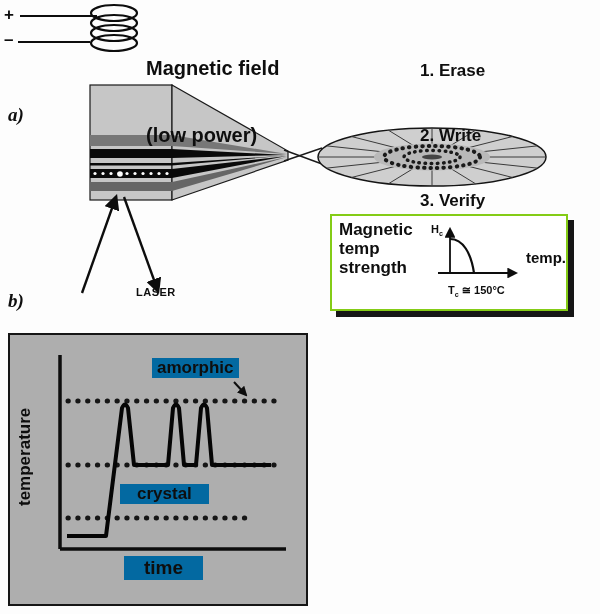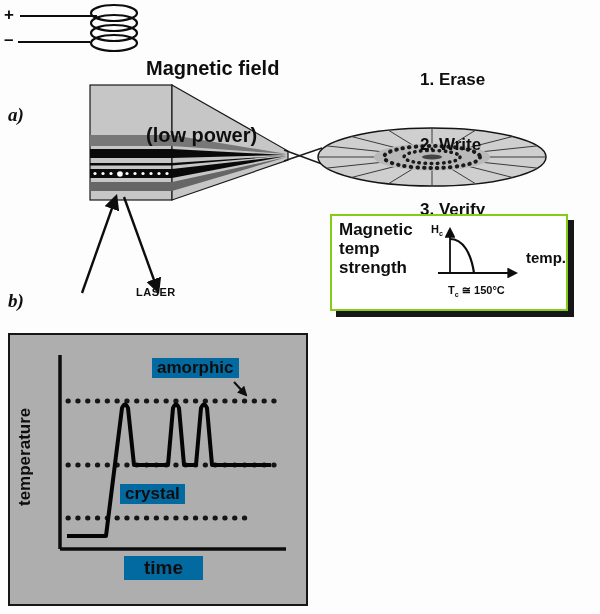--- a/index.html
+++ b/index.html
@@ -5,42 +5,42 @@
   * { margin:0; padding:0; box-sizing:border-box; }
   html,body { width:600px; height:614px; }
   body { background:#fdfdfd; font-family:"Liberation Sans", sans-serif; color:#0e0e0e; }
   .page { position:relative; width:600px; height:614px; overflow:hidden; background:#fdfdfd; }
   .art { position:absolute; left:0; top:0; }
   .txt { position:absolute; white-space:pre; }
 
   .plus  { left:4px;  top:5px;  font-weight:bold; font-size:17px; }
   .minus { left:4px;  top:30px; font-weight:bold; font-size:17px; }
   .coil-label { left:146px; top:12px; font-weight:bold; font-size:20px; line-height:1.12; }
-  .steps { left:420px; top:25px; font-weight:bold; font-size:17px; line-height:1.28; }
+  .steps { left:420px; top:16px; font-weight:bold; font-size:17px; line-height:1.28; }
   .label-a { left:8px; top:104px; font-style:italic; font-weight:bold; font-size:19px; font-family:"Liberation Serif", serif; }
   .label-b { left:8px; top:290px; font-style:italic; font-weight:bold; font-size:19px; font-family:"Liberation Serif", serif; }
   .laser { left:136px; top:286px; font-weight:bold; font-size:11px; letter-spacing:0.5px; }
 
   .inset { position:absolute; left:330px; top:214px; width:238px; height:97px;
            background:#fff; border:2px solid #84cc16; box-shadow:6px 6px 0 #161616; }
   .inset-title { position:absolute; left:7px; top:4px; font-weight:bold; font-size:17px; line-height:1.12; }
   .inset-svg { position:absolute; left:96px; top:5px; }
   .hc  { position:absolute; left:99px;  top:7px;  font-weight:bold; font-size:11px; }
   .temp{ position:absolute; left:194px; top:33px; font-weight:bold; font-size:15px; }
   .tc  { position:absolute; left:116px; top:68px; font-weight:bold; font-size:11px; }
   sub { font-size:0.65em; }
 
   .graph-box { position:absolute; left:8px; top:333px; width:300px; height:273px;
                background:#aeaeae; border:2px solid #161616; }
   .g-svg { position:absolute; left:0; top:0; }
   .ylab { position:absolute; left:5px; top:28px; height:188px; writing-mode:vertical-rl;
           transform:rotate(180deg); font-weight:bold; font-size:17px; text-align:center; }
   .tag { position:absolute; background:#0369a1; font-weight:bold; }
   .amorphic { left:142px; top:23px;  padding:0 5px;  font-size:17px; }
-  .crystal  { left:110px; top:149px; padding:0 5px;  font-size:17px; }
+  .crystal  { left:110px; top:149px; padding:0 17px;  font-size:17px; }
   .time     { left:114px; top:221px; padding:1px 20px; font-size:19px; }
 </style>
 </head>
 <body>
 
 <div class="page">
 
   <svg class="art" width="600" height="330" viewBox="0 0 600 330">
     <defs>
       <marker id="arrM" viewBox="0 0 10 10" refX="8" refY="5" markerWidth="6.5" markerHeight="6.5" orient="auto-start-reverse">

